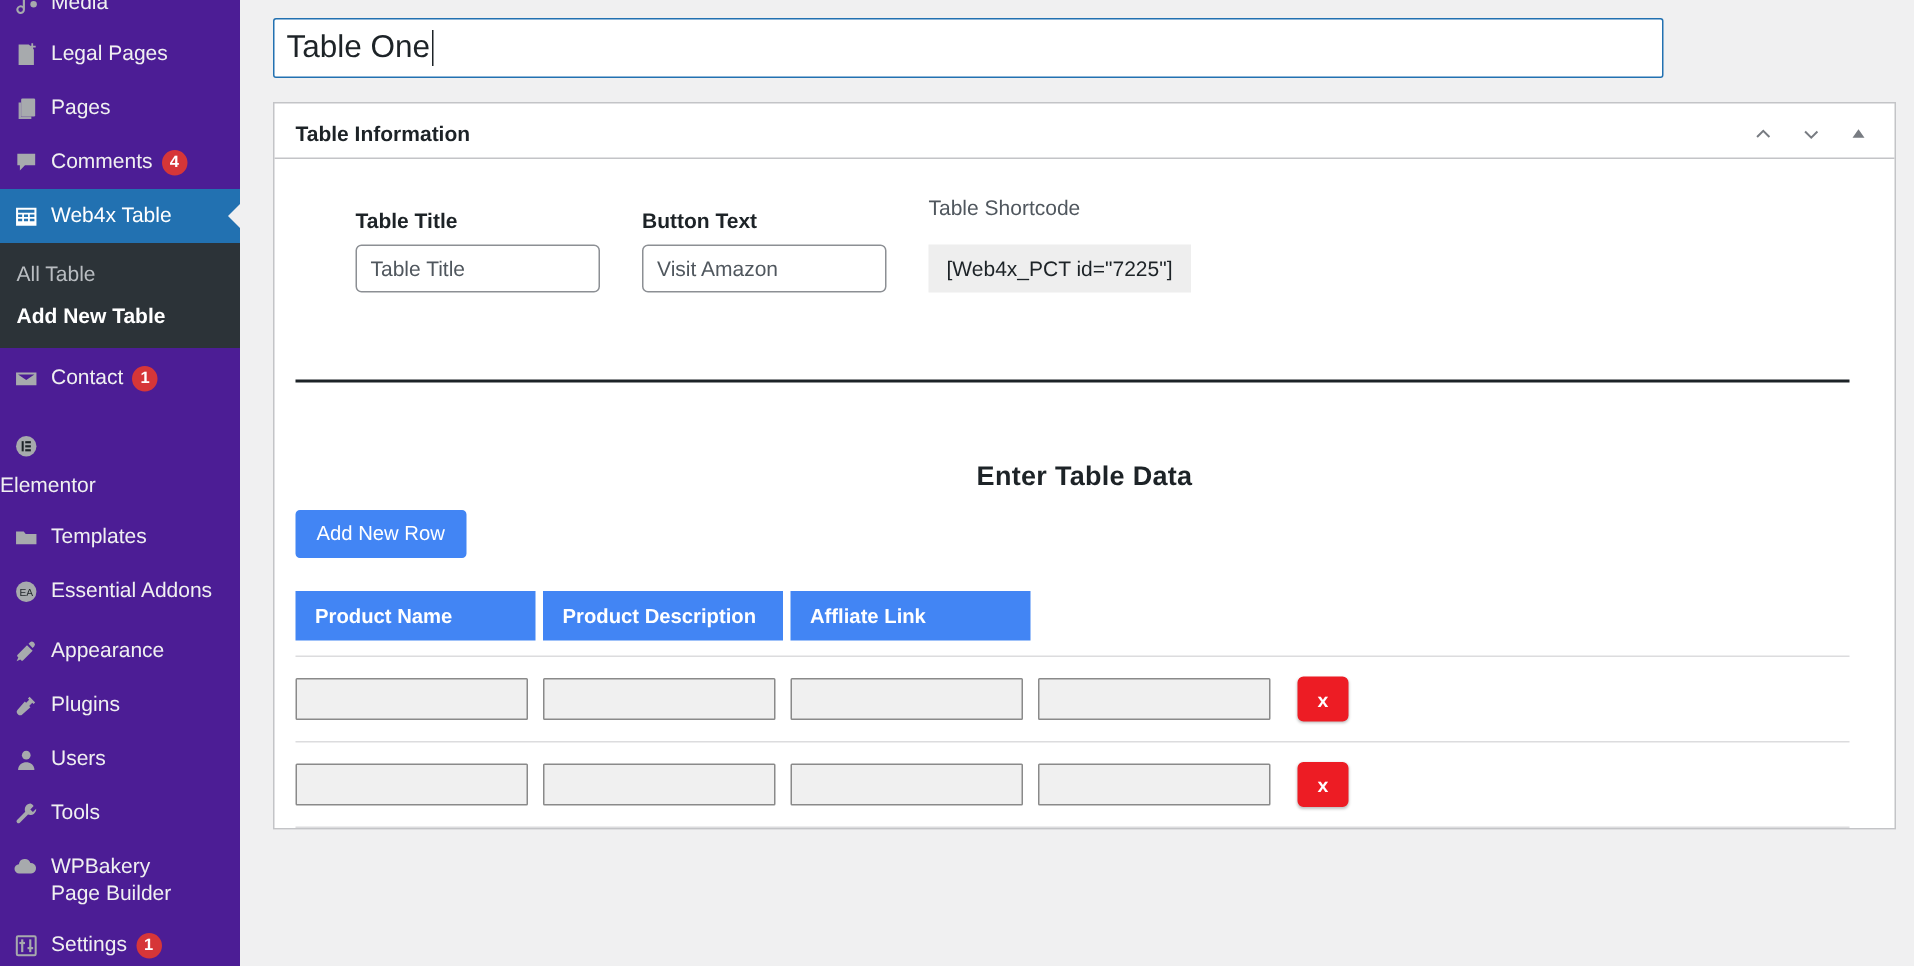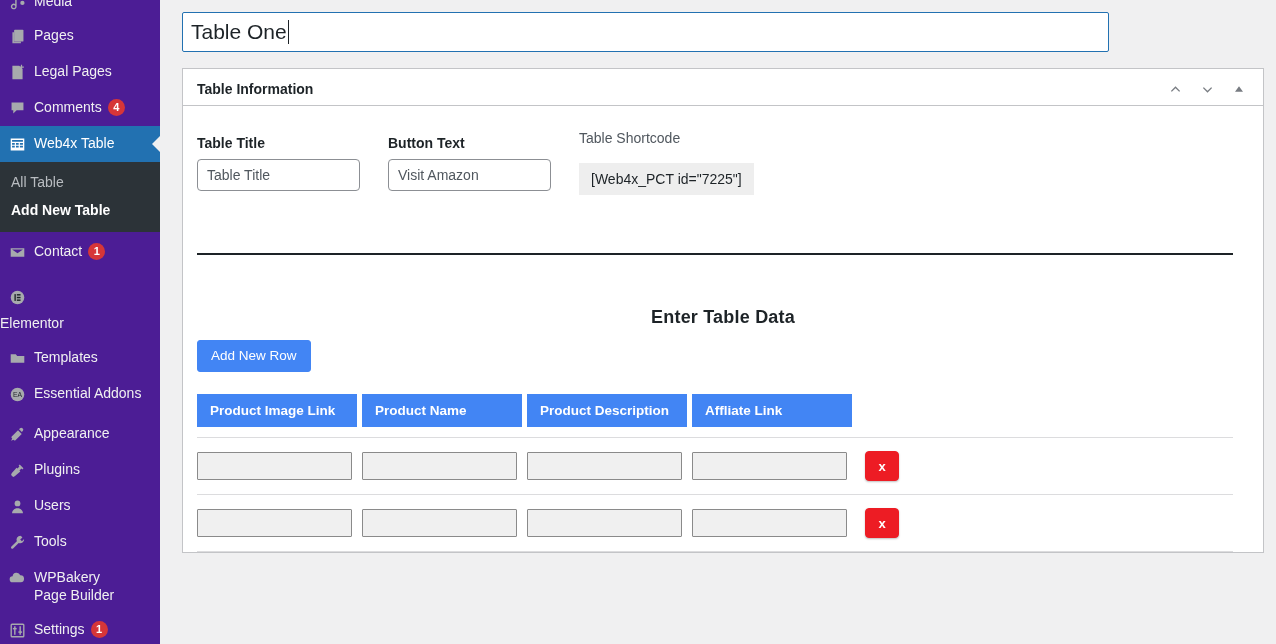--- a/index.html
+++ b/index.html
@@ -95,22 +95,23 @@
   .handle-actions { display: flex; align-items: center; padding-right: 8px; }
   .order-btn, .toggle-btn {
     width: 32px; height: 36px;
     display: flex; align-items: center; justify-content: center;
     color: #787c82; cursor: pointer; background: none; border: none;
   }
 
   .postbox-body { padding: 0; }
 
   .fields-row {
-    display: flex; align-items: center;
+    display: flex; align-items: flex-end;
     padding: 24px 0 0 14px;
+    margin-left: 40px;
   }
   .field { margin-right: 28px; }
   .field-label {
     display: block; font-size: 14px; font-weight: 700;
     color: #1d2327; margin-bottom: 8px;
   }
   .field-label.light { font-weight: 400; color: #50575e; }
   .text-input {
     width: 163px; height: 32px;
     border: 1px solid #8c8f94; border-radius: 4px;
@@ -198,35 +199,35 @@
             <path d="M17 2l-9 2v8.2a3.2 3.2 0 10 1.6 2.8V6.2l7.4-1.6V2zM6.4 16.6a1.7 1.7 0 110-3.4 1.7 1.7 0 010 3.4z"></path>
             <circle cx="16" cy="11" r="2.4"></circle>
           </svg>
       </span>
       <span class="lbl">Media</span>
     </div>
 
     <div class="menu-item">
       <span class="ico">
         <svg class="g" width="17" height="17" viewBox="0 0 20 20" fill="currentColor">
+            <path d="M4 2h8l4 4v12H4V2z"></path>
+            <path d="M14 1v2h-2v1.4h2v2h1.4v-2h2V3h-2V1H14z"></path>
+          </svg>
+      </span>
+      <span class="lbl">Legal Pages</span>
+    </div>
+
+    <div class="menu-item">
+      <span class="ico">
+        <svg class="g" width="17" height="17" viewBox="0 0 20 20" fill="currentColor">
             <rect x="6" y="2" width="11" height="14" rx="1"></rect>
             <path d="M4 5v13h10v-2H6V5H4z" opacity=".95"></path>
           </svg>
       </span>
       <span class="lbl">Pages</span>
-    </div>
-
-    <div class="menu-item">
-      <span class="ico">
-        <svg class="g" width="17" height="17" viewBox="0 0 20 20" fill="currentColor">
-            <path d="M4 2h8l4 4v12H4V2z"></path>
-            <path d="M14 1v2h-2v1.4h2v2h1.4v-2h2V3h-2V1H14z"></path>
-          </svg>
-      </span>
-      <span class="lbl">Legal Pages</span>
     </div>
 
     <div class="menu-item">
       <span class="ico">
         <svg class="g" width="17" height="17" viewBox="0 0 20 20" fill="currentColor">
             <path d="M3 3h14v9H9l-4 4v-4H3V3z"></path>
           </svg>
       </span>
       <span class="lbl">
         <span>Comments</span><span class="badge">4</span>
@@ -425,21 +426,20 @@
         <hr class="hr-dark">
 
         <div class="data-heading">Enter Table Data</div>
 
         <div class="addrow-wrap">
           <span class="btn-primary">Add New Row</span>
         </div>
 
         <div class="tbl-wrap">
           <div class="tbl-head">
-            <span class="th c0">Product Image Link</span>
             <span class="th c1">Product Name</span>
             <span class="th c2">Product Description</span>
             <span class="th c3">Affliate Link</span>
           </div>
 
           <div class="hr-light" style="margin:10px 0 0 0;"></div>
 
           <div class="data-row">
             <input class="cell-input" type="text" style="">
             <input class="cell-input" type="text" style="">

